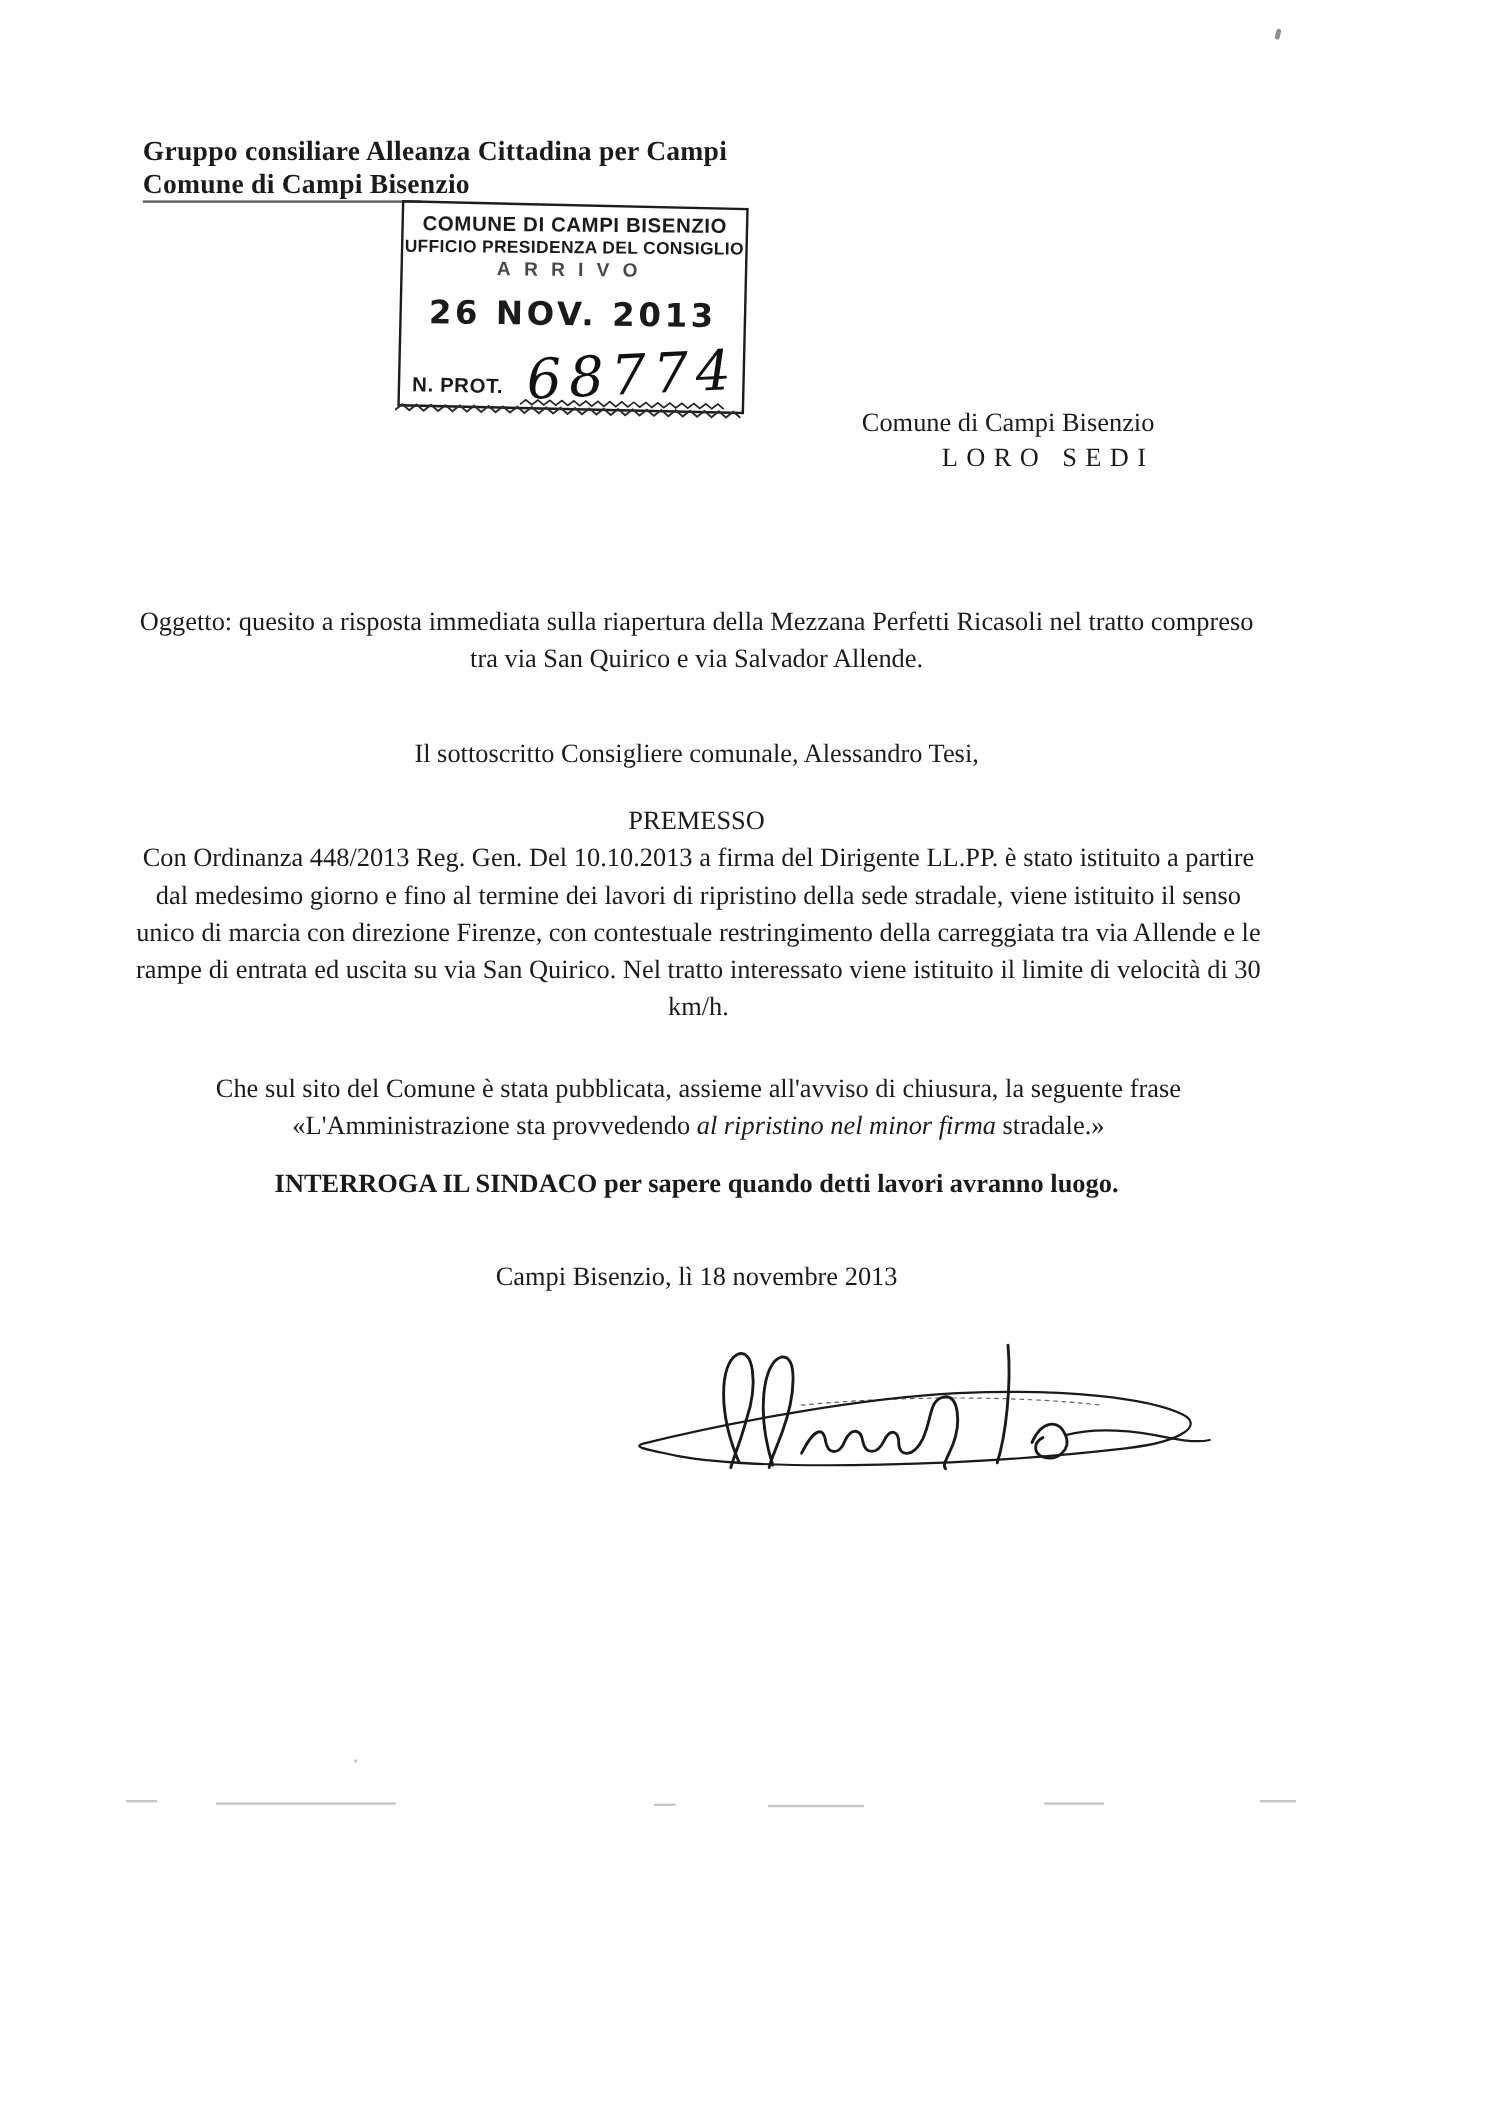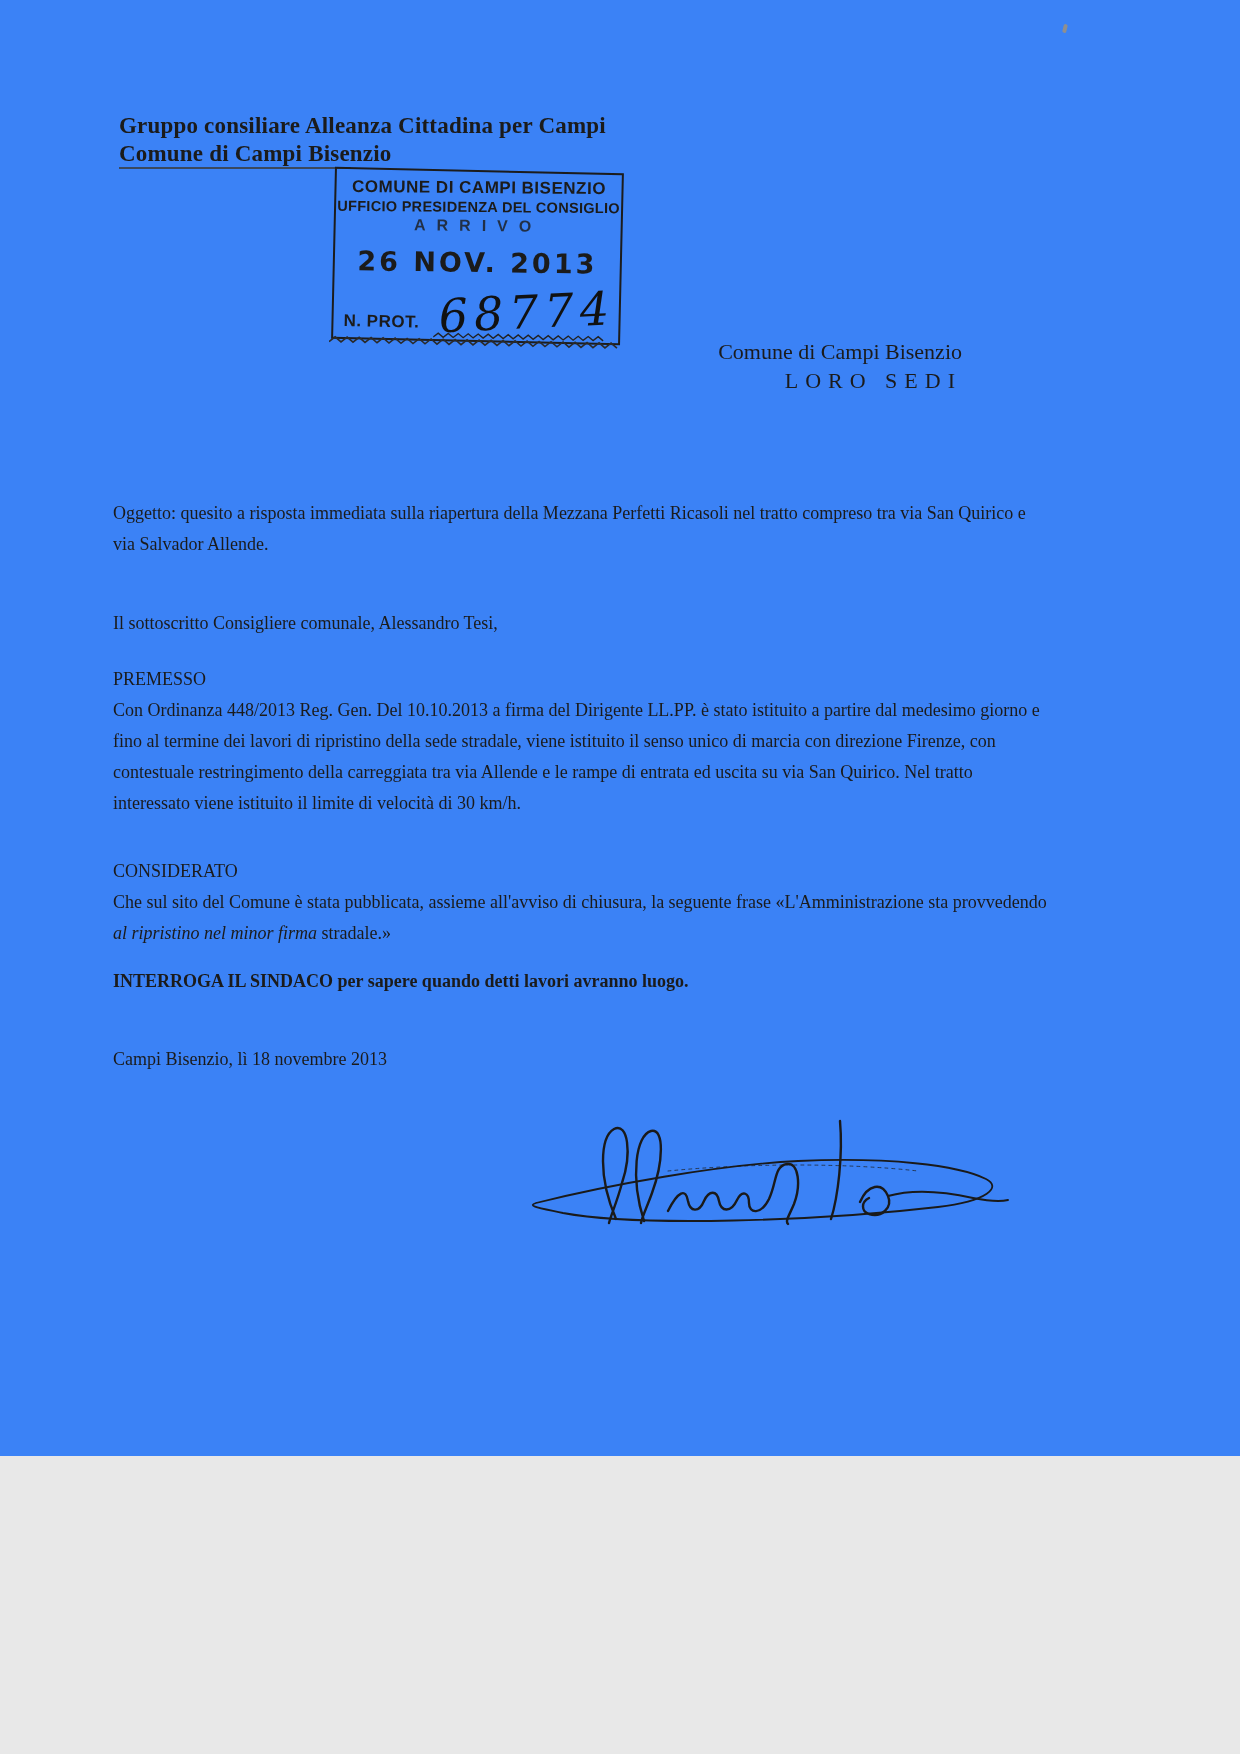--- a/index.html
+++ b/index.html
@@ -1,20 +1,20 @@
 <!DOCTYPE html>
 <html><head>
 <meta charset="utf-8">
 <style>
   html, body { margin: 0; padding: 0; background: #e8e8e8; }
   .page {
     position: relative;
     width: 1240px;
-    height: 1456px;
-    background: #3b82f6;
+    height: 1754px;
+    background: #ffffff;
     overflow: hidden;
     font-family: "Liberation Serif", serif;
     color: #1b1b1b;
   }
   .abs { position: absolute; }
 
   
   .doc-header {
     left: 119px; top: 112px;
     font-weight: bold;
@@ -64,21 +64,21 @@
     font-size: 22px; line-height: 29px;
   }
   .recipients-2 {
     left: 620px; top: 337px; width: 342px;
     text-align: right;
     font-size: 22px; line-height: 29px;
   }
   .loro-sedi { letter-spacing: 7px; }
 
   
-  .bodytext { font-size: 18px; line-height: 31px; }
+  .bodytext { font-size: 22px; line-height: 31px; text-align: center; }
   .subject   { left: 113px; top: 480px;  width: 935px; }
   .intro     { left: 113px; top: 590px;  width: 935px; }
   .sec-premesso-title    { left: 113px; top: 646px; width: 935px; }
   .sec-premesso-body     { left: 113px; top: 677px; width: 938px; }
   .sec-considerato-title { left: 113px; top: 838px; width: 935px; }
   .sec-considerato-body  { left: 113px; top: 869px; width: 938px; }
   .interroga  { left: 113px; top: 948px;  width: 935px; font-weight: bold; }
   .place-date { left: 113px; top: 1026px; width: 935px; }
 
   .quote-italic { font-style: italic; }
@@ -133,21 +133,20 @@
     <div class="loro-sedi">LORO SEDI</div>
   </div>
 
   <p class="abs bodytext subject">Oggetto: quesito a risposta immediata sulla riapertura della Mezzana Perfetti Ricasoli nel tratto compreso tra via San Quirico e via Salvador Allende.</p>
 
   <p class="abs bodytext sec-premesso-title">PREMESSO</p>
 
   <p class="abs bodytext intro">Il sottoscritto Consigliere comunale, Alessandro Tesi,</p>
   <p class="abs bodytext sec-premesso-body">Con Ordinanza 448/2013 Reg. Gen. Del 10.10.2013 a firma del Dirigente LL.PP. è stato istituito a partire dal medesimo giorno e fino al termine dei lavori di ripristino della sede stradale, viene istituito il senso unico di marcia con direzione Firenze, con contestuale restringimento della carreggiata tra via Allende e le rampe di entrata ed uscita su via San Quirico. Nel tratto interessato viene istituito il limite di velocità di 30 km/h.</p>
 
-  <p class="abs bodytext sec-considerato-title">CONSIDERATO</p>
   <p class="abs bodytext sec-considerato-body"><span>Che sul sito del Comune è stata pubblicata, assieme all'avviso di chiusura, la seguente frase </span><span>«L'Amministrazione sta provvedendo </span><span class="quote-italic">al ripristino nel minor firma</span><span> stradale.»</span></p>
 
   <p class="abs bodytext interroga">INTERROGA IL SINDACO per sapere quando detti lavori avranno luogo.</p>
 
   <p class="abs bodytext place-date">Campi Bisenzio, lì 18 novembre 2013</p>
 
 
   <svg class="abs signature-svg" width="500" height="130" viewBox="0 0 500 130">
     <g stroke="#1a1a1a" stroke-width="2.4" fill="none" stroke-linecap="round">
 

